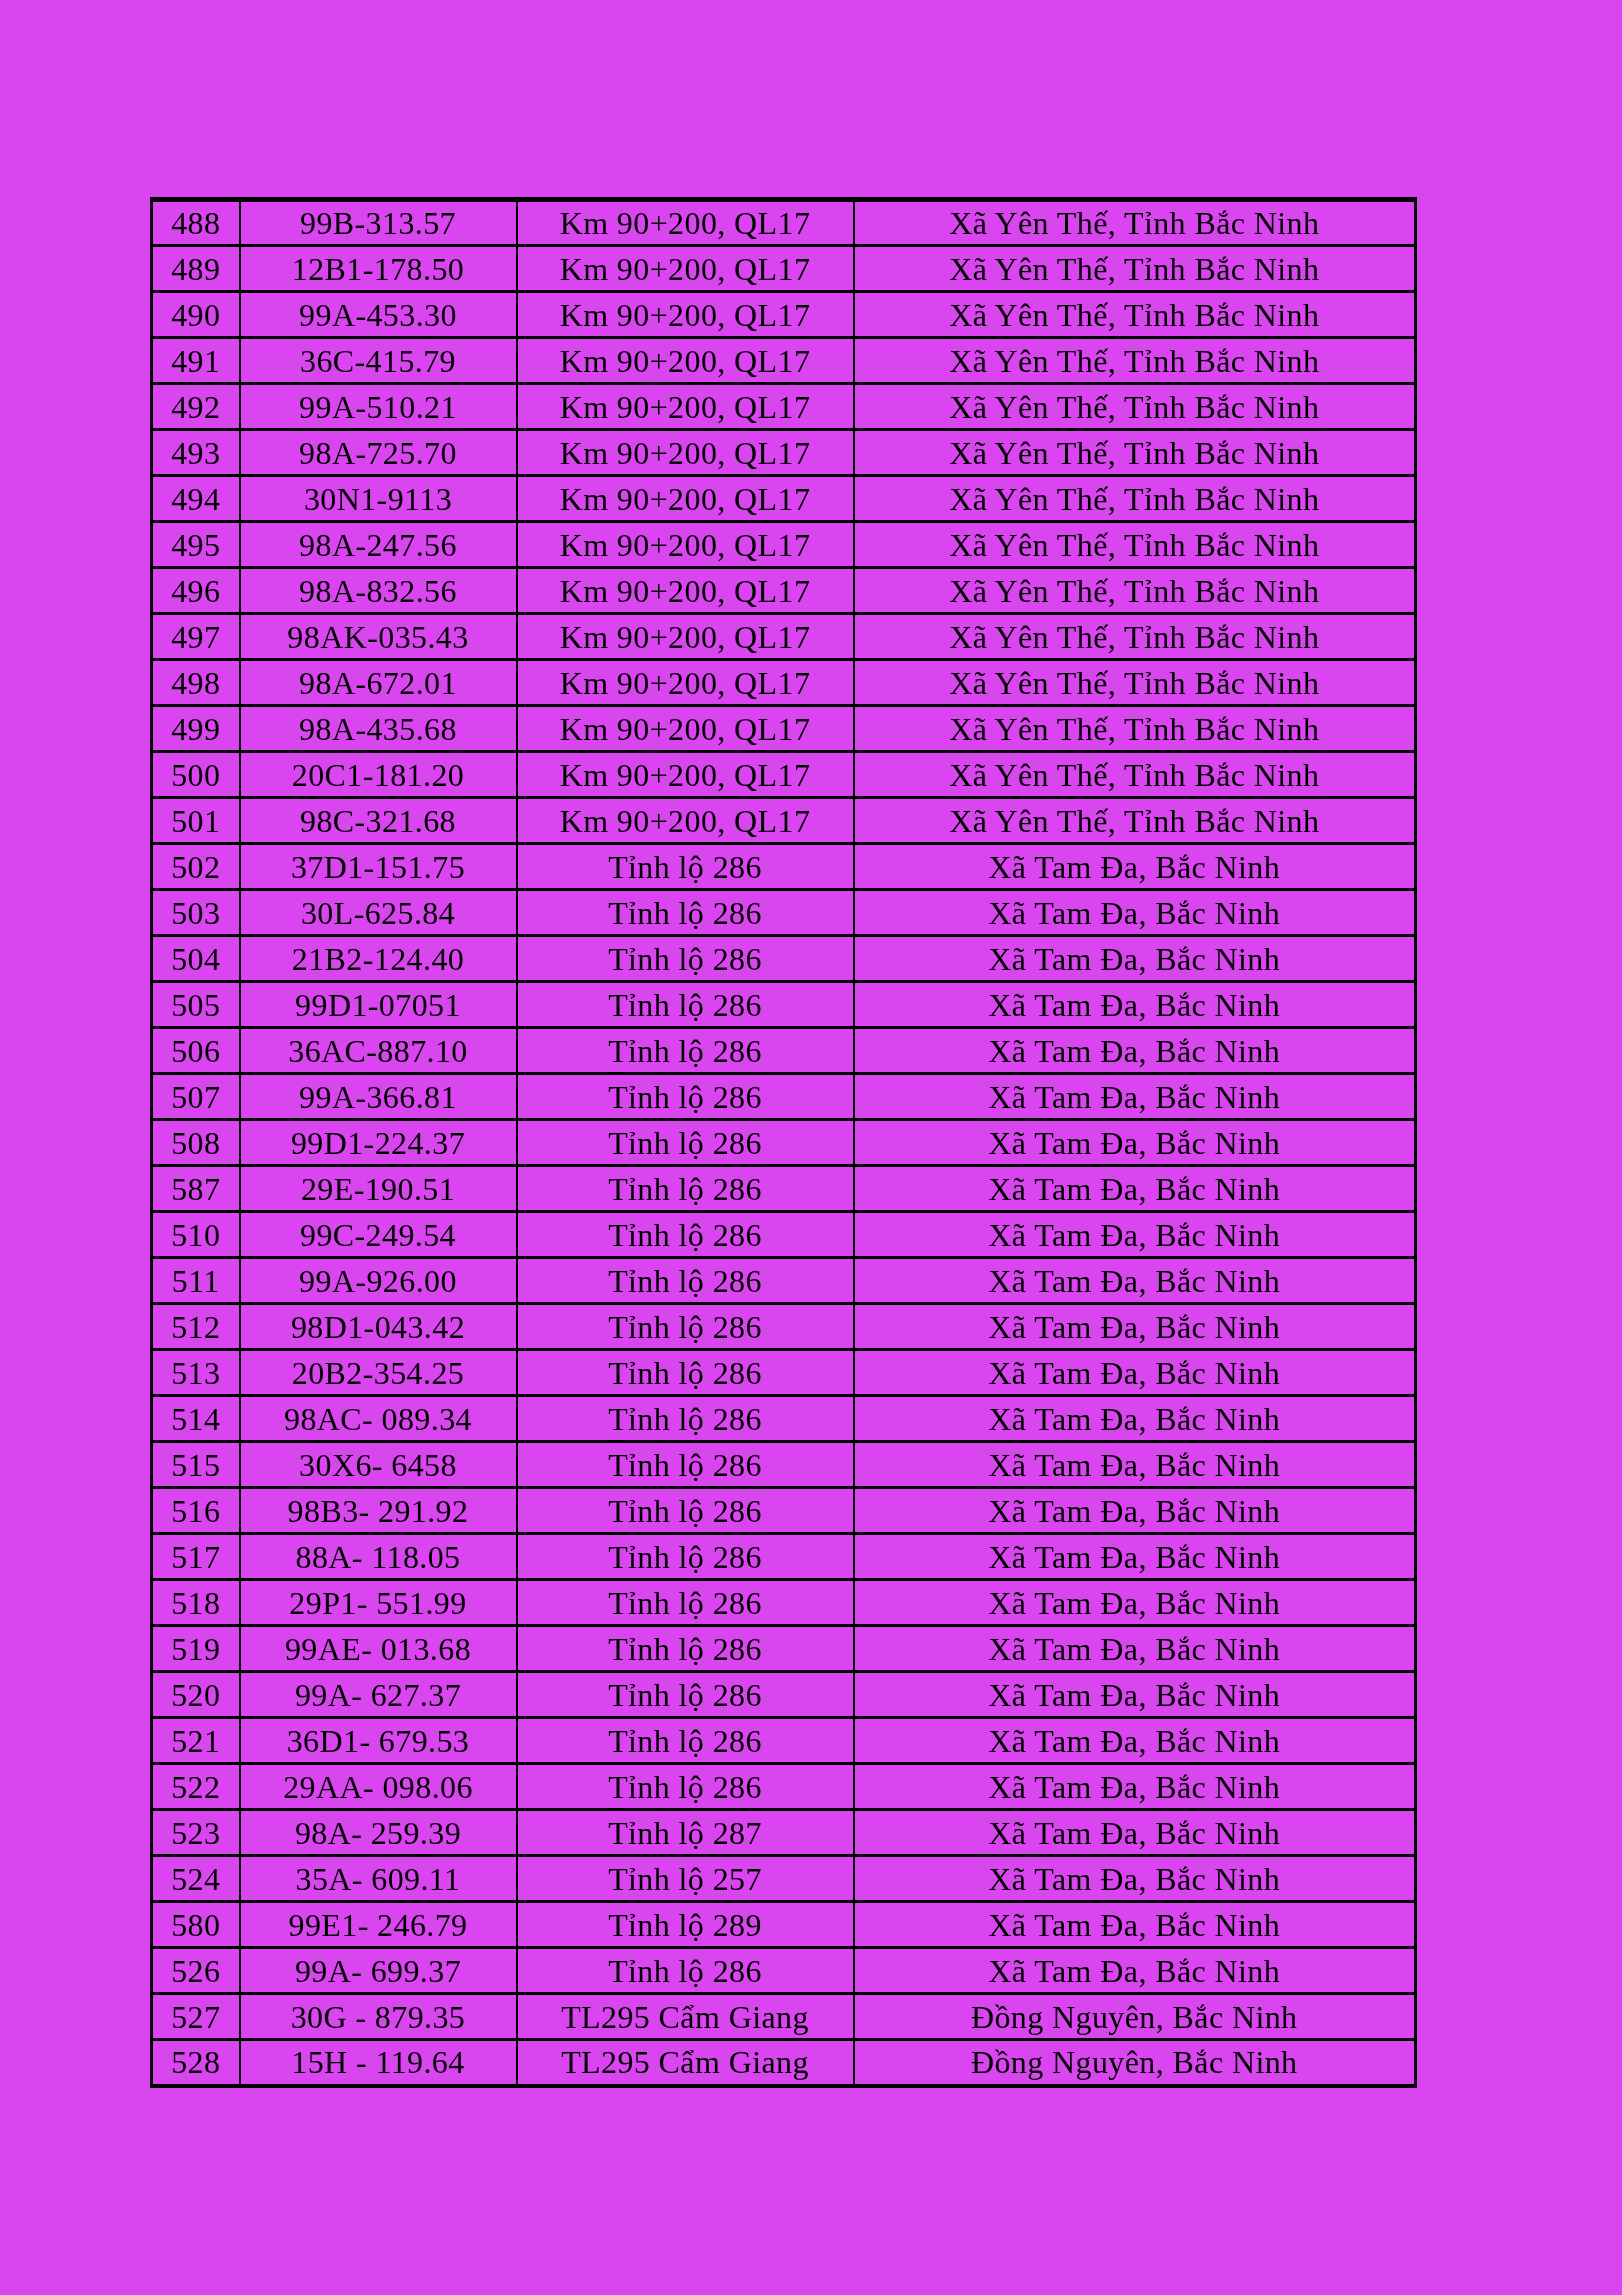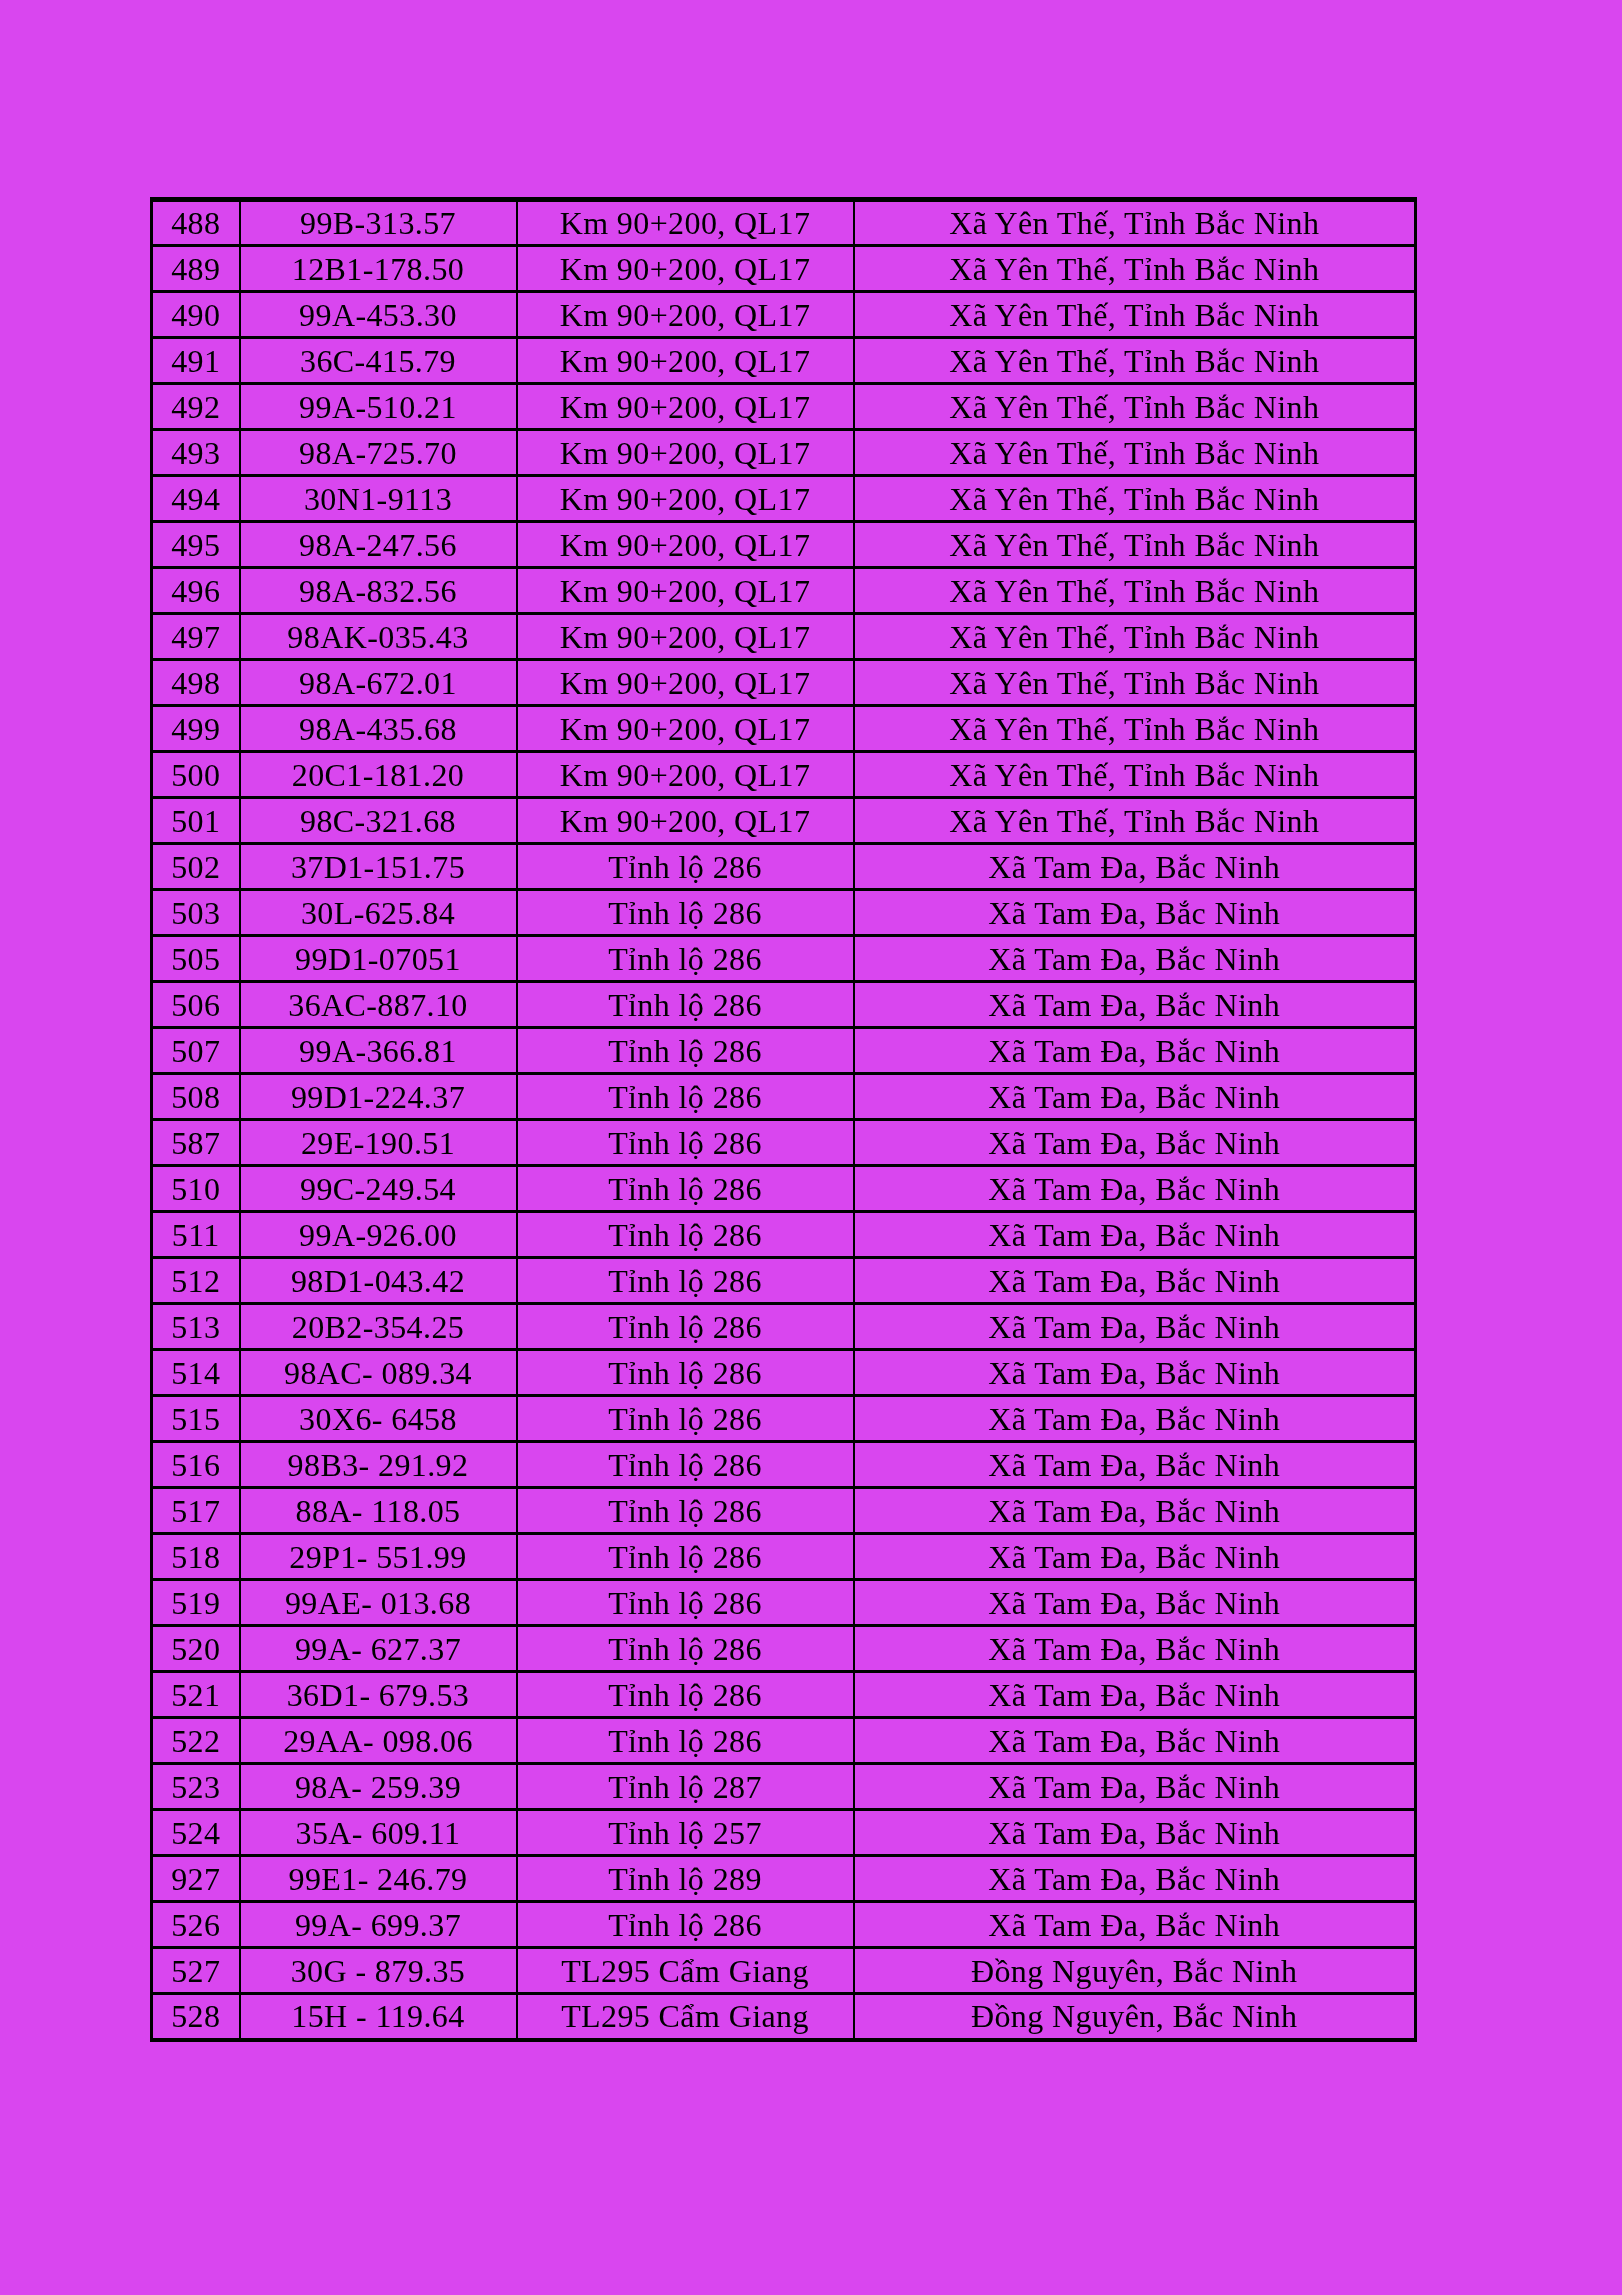--- a/index.html
+++ b/index.html
@@ -152,20 +152,26 @@
           <td>Tỉnh lộ 286</td>
           <td>Xã Tam Đa, Bắc Ninh</td>
         </tr>
         <tr>
           <td>503</td>
           <td>30L-625.84</td>
           <td>Tỉnh lộ 286</td>
           <td>Xã Tam Đa, Bắc Ninh</td>
         </tr>
         <tr>
+          <td>504</td>
+          <td>21B2-124.40</td>
+          <td>Tỉnh lộ 286</td>
+          <td>Xã Tam Đa, Bắc Ninh</td>
+        </tr>
+        <tr>
           <td>505</td>
           <td>99D1-07051</td>
           <td>Tỉnh lộ 286</td>
           <td>Xã Tam Đa, Bắc Ninh</td>
         </tr>
         <tr>
           <td>506</td>
           <td>36AC-887.10</td>
           <td>Tỉnh lộ 286</td>
           <td>Xã Tam Đa, Bắc Ninh</td>
@@ -272,21 +278,21 @@
           <td>Tỉnh lộ 287</td>
           <td>Xã Tam Đa, Bắc Ninh</td>
         </tr>
         <tr>
           <td>524</td>
           <td>35A- 609.11</td>
           <td>Tỉnh lộ 257</td>
           <td>Xã Tam Đa, Bắc Ninh</td>
         </tr>
         <tr>
-          <td>927</td>
+          <td>580</td>
           <td>99E1- 246.79</td>
           <td>Tỉnh lộ 289</td>
           <td>Xã Tam Đa, Bắc Ninh</td>
         </tr>
         <tr>
           <td>526</td>
           <td>99A- 699.37</td>
           <td>Tỉnh lộ 286</td>
           <td>Xã Tam Đa, Bắc Ninh</td>
         </tr>

